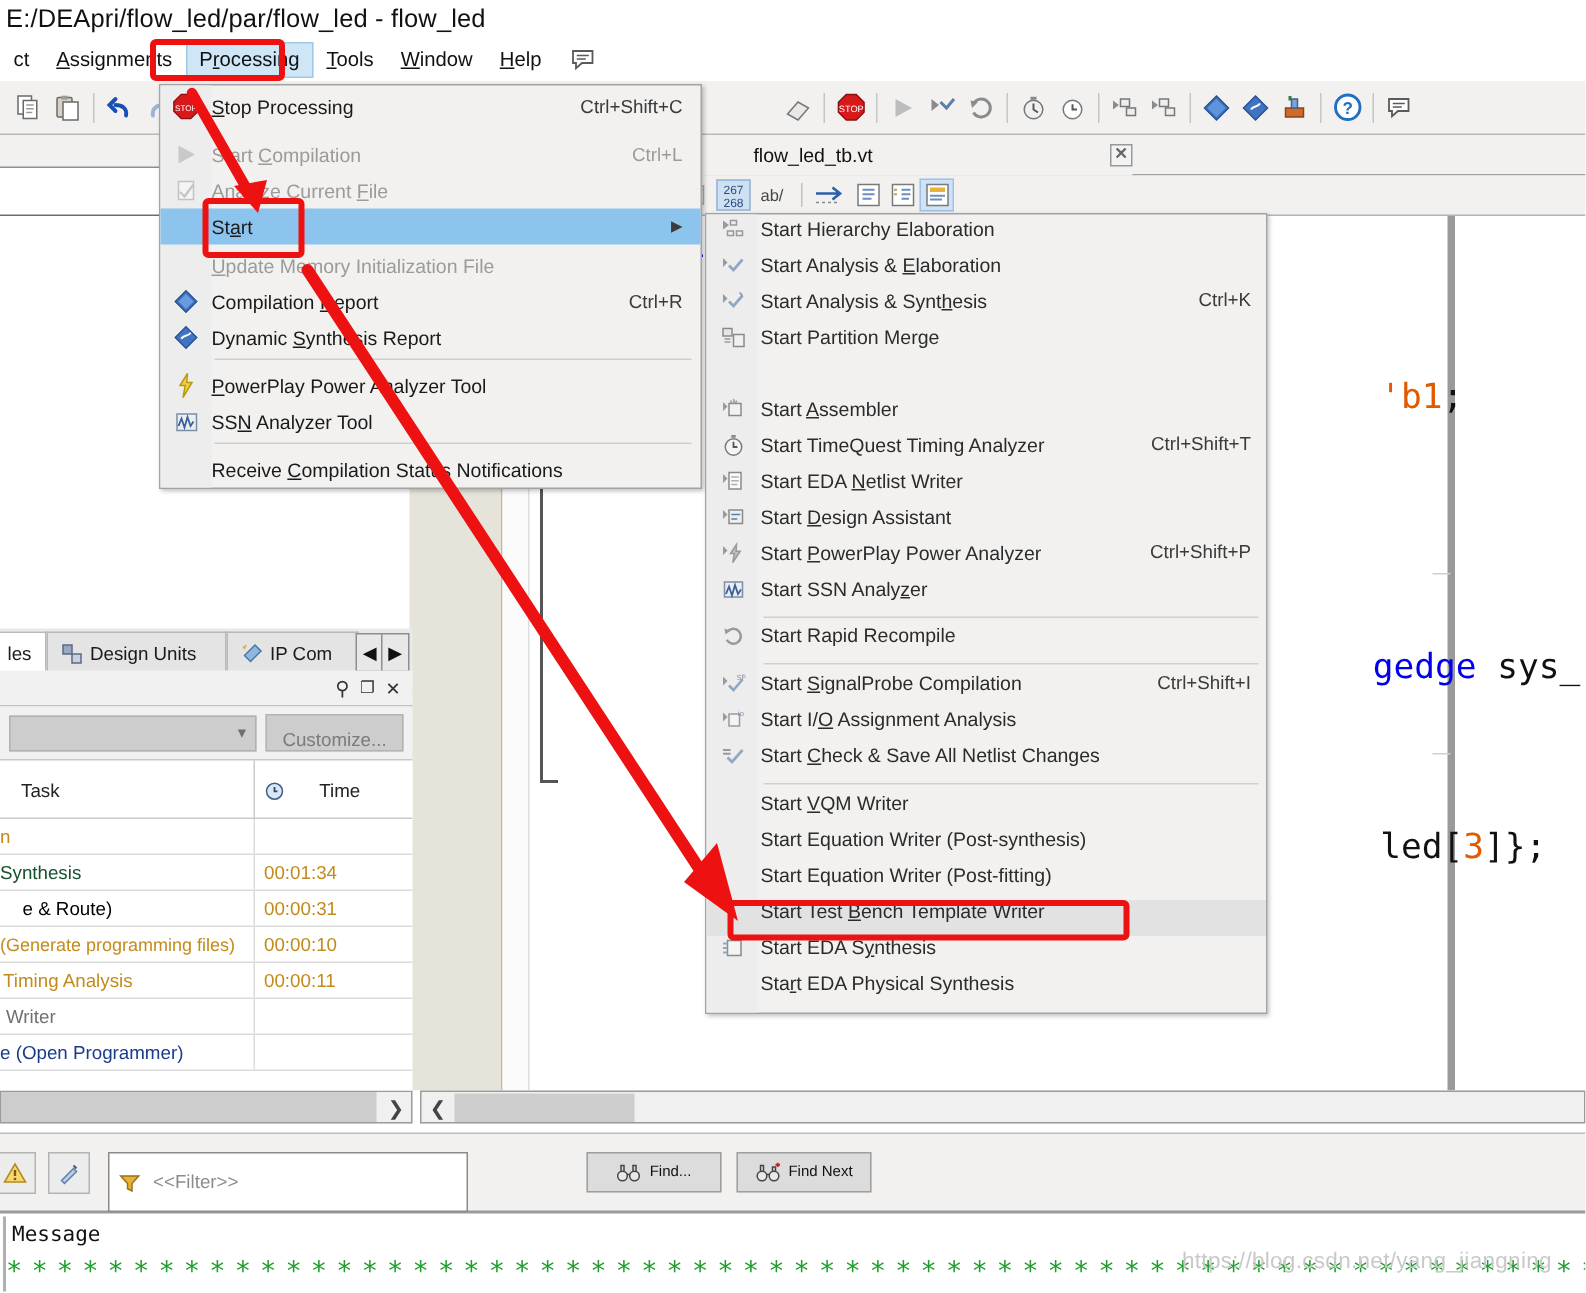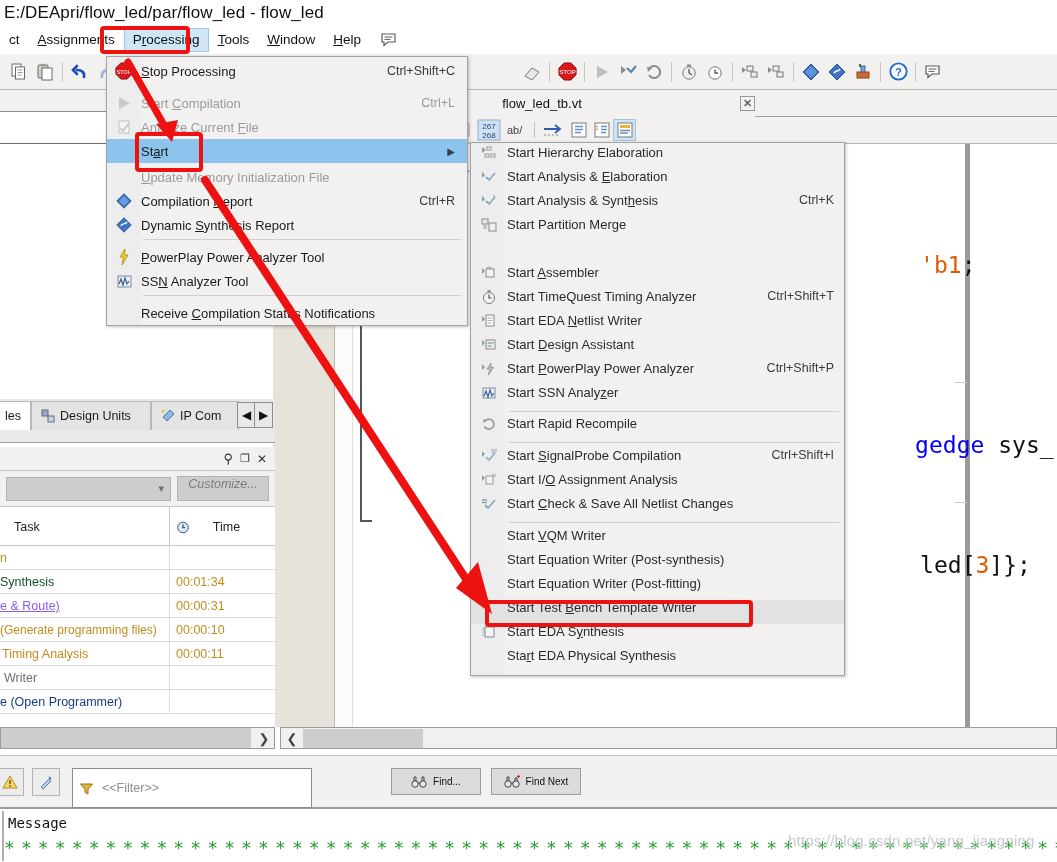--- a/index.html
+++ b/index.html
@@ -129,21 +129,21 @@
   .hscroll-right {
     position:absolute; left:280px; top:727px; width:777px; height:22px;
     background:#f0f0f0; border:1px solid #9b9b9b;
   }
   .hscroll-right .arrow { position:absolute; left:3px; top:2px; width:16px; height:16px;
      display:flex;align-items:center;justify-content:center;font-size:13px;color:#444;}
   .hscroll-right .thumb { position:absolute; left:22px; top:1px; width:120px; height:19px; background:#cdcdcd;}
 
   
   .panel-tabs {
-    position:absolute; left:0; top:399px; width:275px; height:44px;
+    position:absolute; left:0; top:419px; width:275px; height:44px;
     background:#e9e9e9; border-bottom:1px solid #9d9d9d;
   }
   .ptab {
     position:absolute; top:2px; height:29px;
     display:flex; align-items:center; gap:5px; padding:0 9px;
     font-size:12.5px; color:#1a1a1a; border:1px solid #b8b8b8; background:#e4e4e4;
     border-bottom:none;
   }
   .ptab.sel { background:#ffffff; }
   .ptab-nav {
@@ -161,21 +161,21 @@
     position:absolute; left:0; top:471px; width:275px; height:35px;
     background:#f1f1f1; display:flex; align-items:center; padding:0 6px; gap:6px;
   }
   .combo {
     flex:1; height:24px; background:#cdcdcd; border:1px solid #b0b0b0;
     display:flex; align-items:center; justify-content:flex-end; padding-right:6px;
     color:#6f6f6f; font-size:11px;
   }
   .btn-cust {
     width:92px; height:25px; background:#cdcdcd; border:1px solid #b3b3b3;
-    display:flex;align-items:flex-start;justify-content:center; color:#7b7b7b; font-size:12.5px;font-style:italic;
+    display:flex;align-items:flex-end;justify-content:center; color:#7b7b7b; font-size:12.5px;
   }
   .task-table {
     position:absolute; left:0; top:506px; width:275px; height:221px; background:#fff;
   }
   .tt-head {
     position:absolute; left:0; top:0; width:275px; height:40px;
     border-bottom:1px solid #c9c9c9; border-top:1px solid #c9c9c9;
     background:#ffffff;
   }
   .tt-head .c1 { position:absolute; left:0; top:0; width:170px; height:39px;
@@ -690,21 +690,21 @@
 
     <div class="tt-row" style="top:40px;">
       <div class="t" style="padding-left:0px; color:#c38b1c;">n</div>
       <div class="v" style="color:#c38b1c;"></div>
     </div>
     <div class="tt-row" style="top:64px;">
       <div class="t" style="padding-left:0px; color:#14532d;">Synthesis</div>
       <div class="v" style="color:#c38b1c;">00:01:34</div>
     </div>
     <div class="tt-row" style="top:88px;">
-      <div class="t" style="padding-left:0px; color:#8b5cf6;text-decoration:underline;">e &amp; Route)</div>
+      <div class="t" style="padding-left:15px; color:#000000;">e &amp; Route)</div>
       <div class="v" style="color:#c38b1c;">00:00:31</div>
     </div>
     <div class="tt-row" style="top:112px;">
       <div class="t" style="padding-left:0px; color:#c38b1c; font-size:12px;">(Generate programming files)</div>
       <div class="v" style="color:#c38b1c;">00:00:10</div>
     </div>
     <div class="tt-row" style="top:136px;">
       <div class="t" style="padding-left:2px; color:#c38b1c;">Timing Analysis</div>
       <div class="v" style="color:#c38b1c;">00:00:11</div>
     </div>

